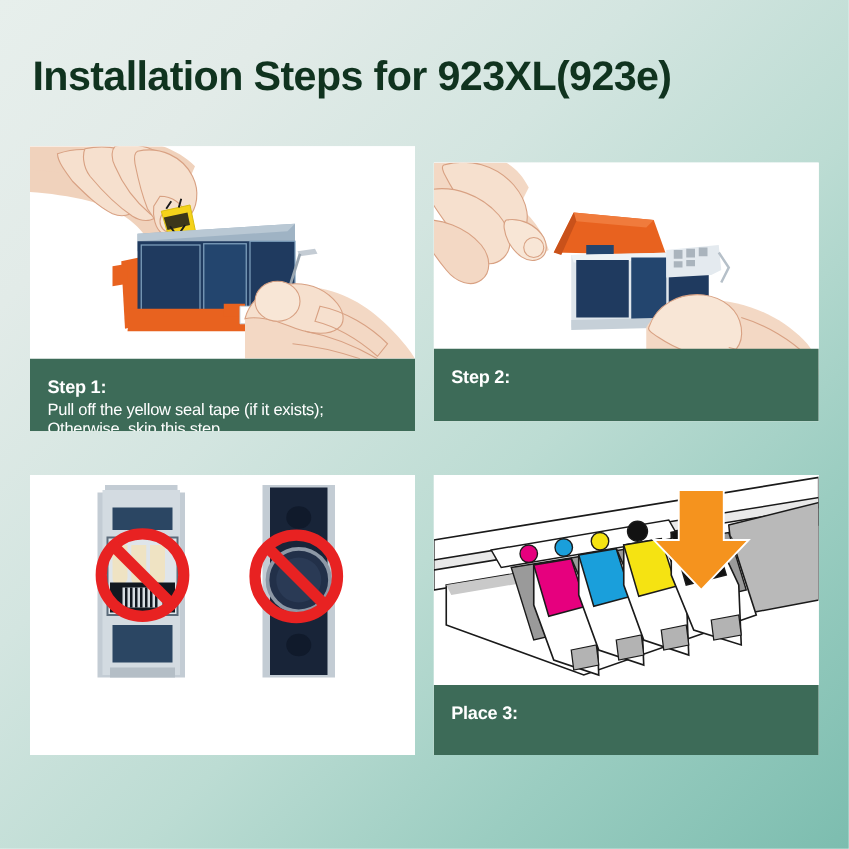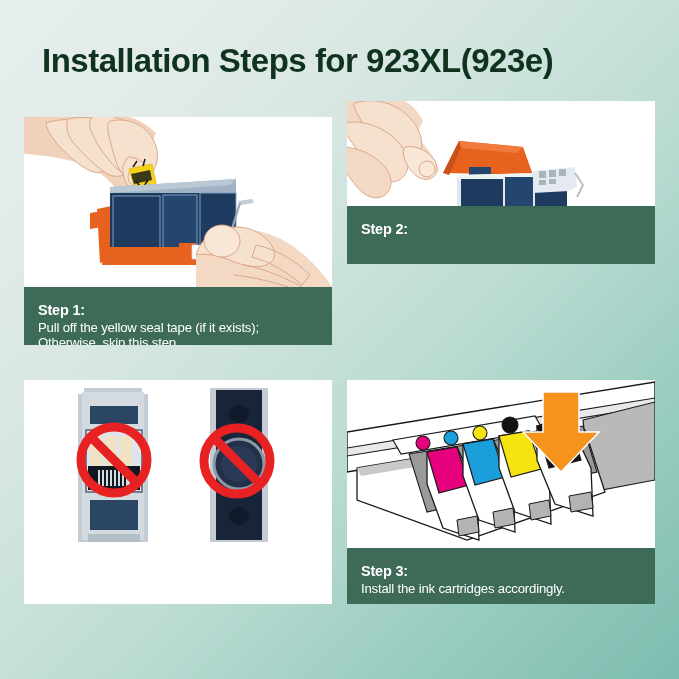--- a/index.html
+++ b/index.html
@@ -25,32 +25,31 @@
   
   .page-title {
     position: absolute;
     left: 26px;
     top: 42px;
     font-size: 33px;
     font-weight: bold;
     color: #10331f;
     letter-spacing: -0.5px;
     white-space: nowrap;
-    margin-left: 16px;
   }
 
   
   .card {
     position: absolute;
     width: 308px;
     background: #ffffff;
     overflow: hidden;
   }
   .card.c1 { left: 24px;  top: 117px; height: 228px; }
-  .card.c2 { left: 347px; top: 101px; height: 163px; }
+  .card.c2 { left: 347px; top: 130px; height: 207px; }
   .card.c3 { left: 24px;  top: 380px; height: 224px; }
   .card.c4 { left: 347px; top: 380px; height: 224px; }
 
   .art {
     position: absolute;
     left: 0; top: 0; right: 0;
     height: 170px;
     background: #ffffff;
     overflow: hidden;
   }
@@ -349,16 +348,15 @@
         <path d="M190,46 L222,41 L234,80 L202,88 Z" fill="#121212" stroke="#1a1a1a" stroke-width="1.2"></path>
         <path d="M222,116 L244,112 L246,128 L224,132 Z" fill="#b3b3b3" stroke="#1a1a1a" stroke-width="1"></path>
       </g>
 
       <g>
         <path d="M196,12 L232,12 L232,52 L252,52 L214,92 L176,52 L196,52 Z" fill="#f5931e" stroke="#ffffff" stroke-width="1.5"></path>
       </g>
     </svg>
   </div>
   <div class="caption">
-    <div class="cap-title">Step 3:</div>
-    <div class="cap-body">Install the ink cartridges accordingly.</div>
+    <div class="cap-title">Place 3:</div>
   </div>
 </div>
 
 </body></html>

